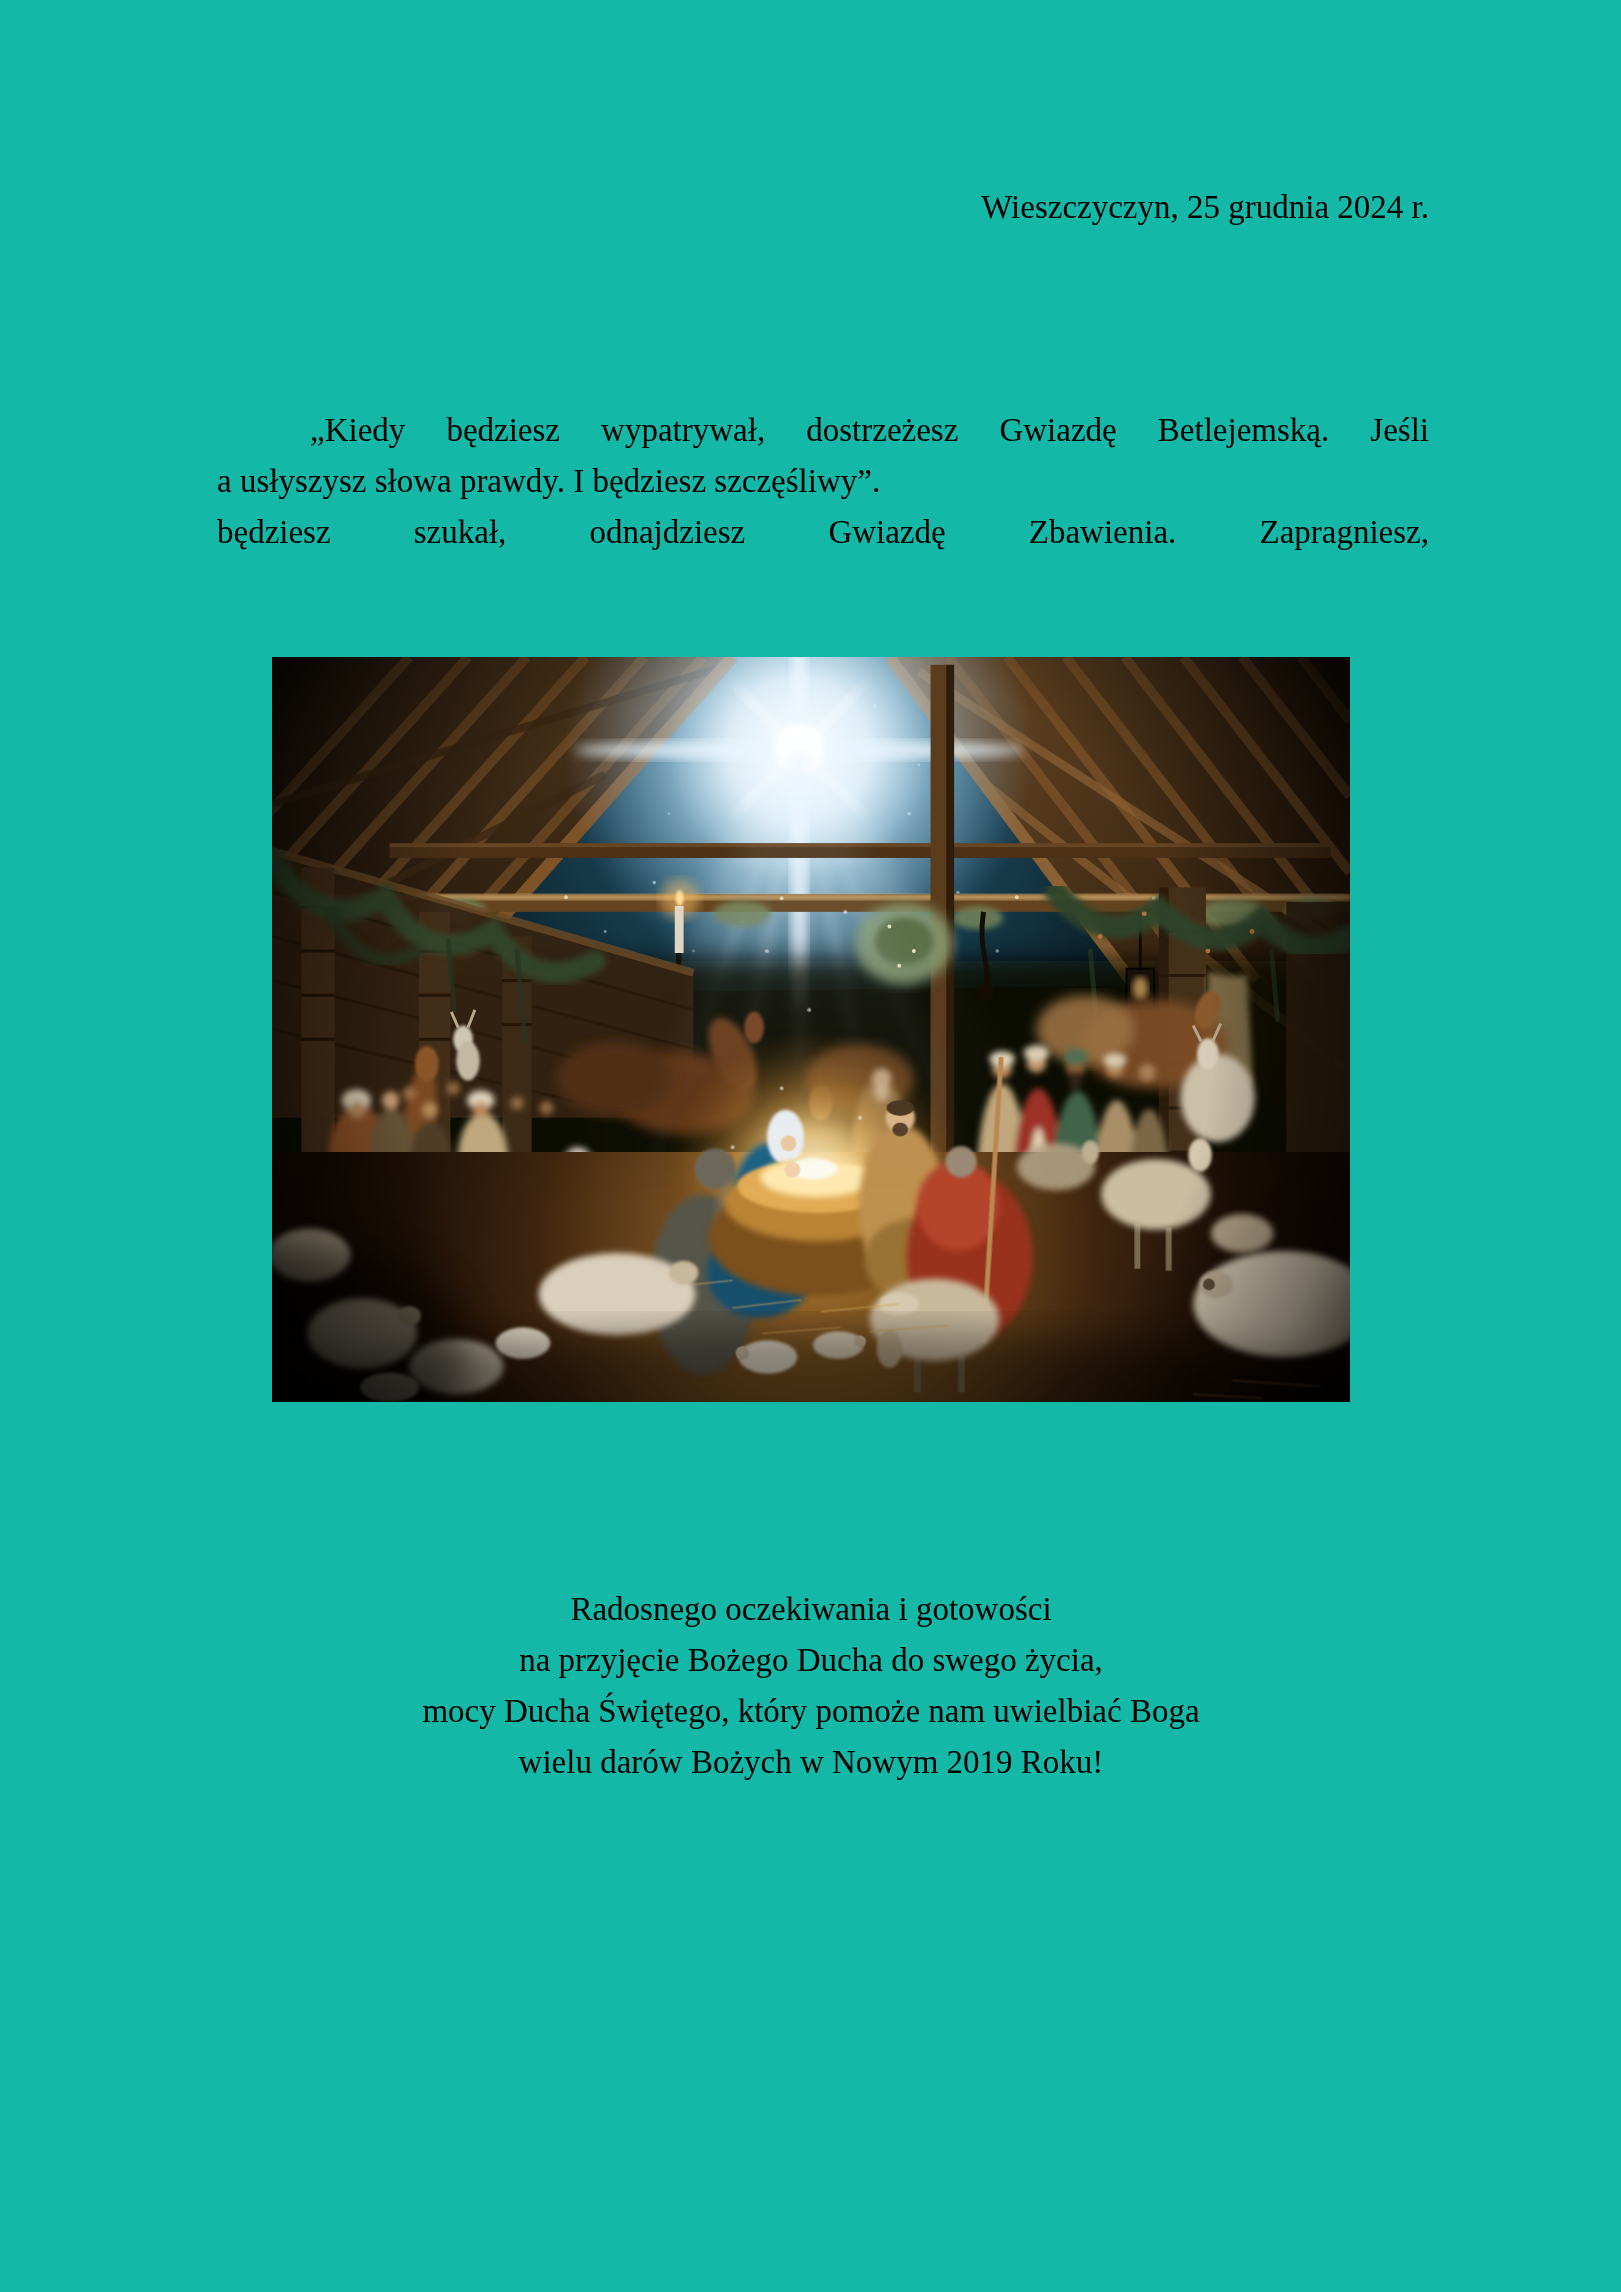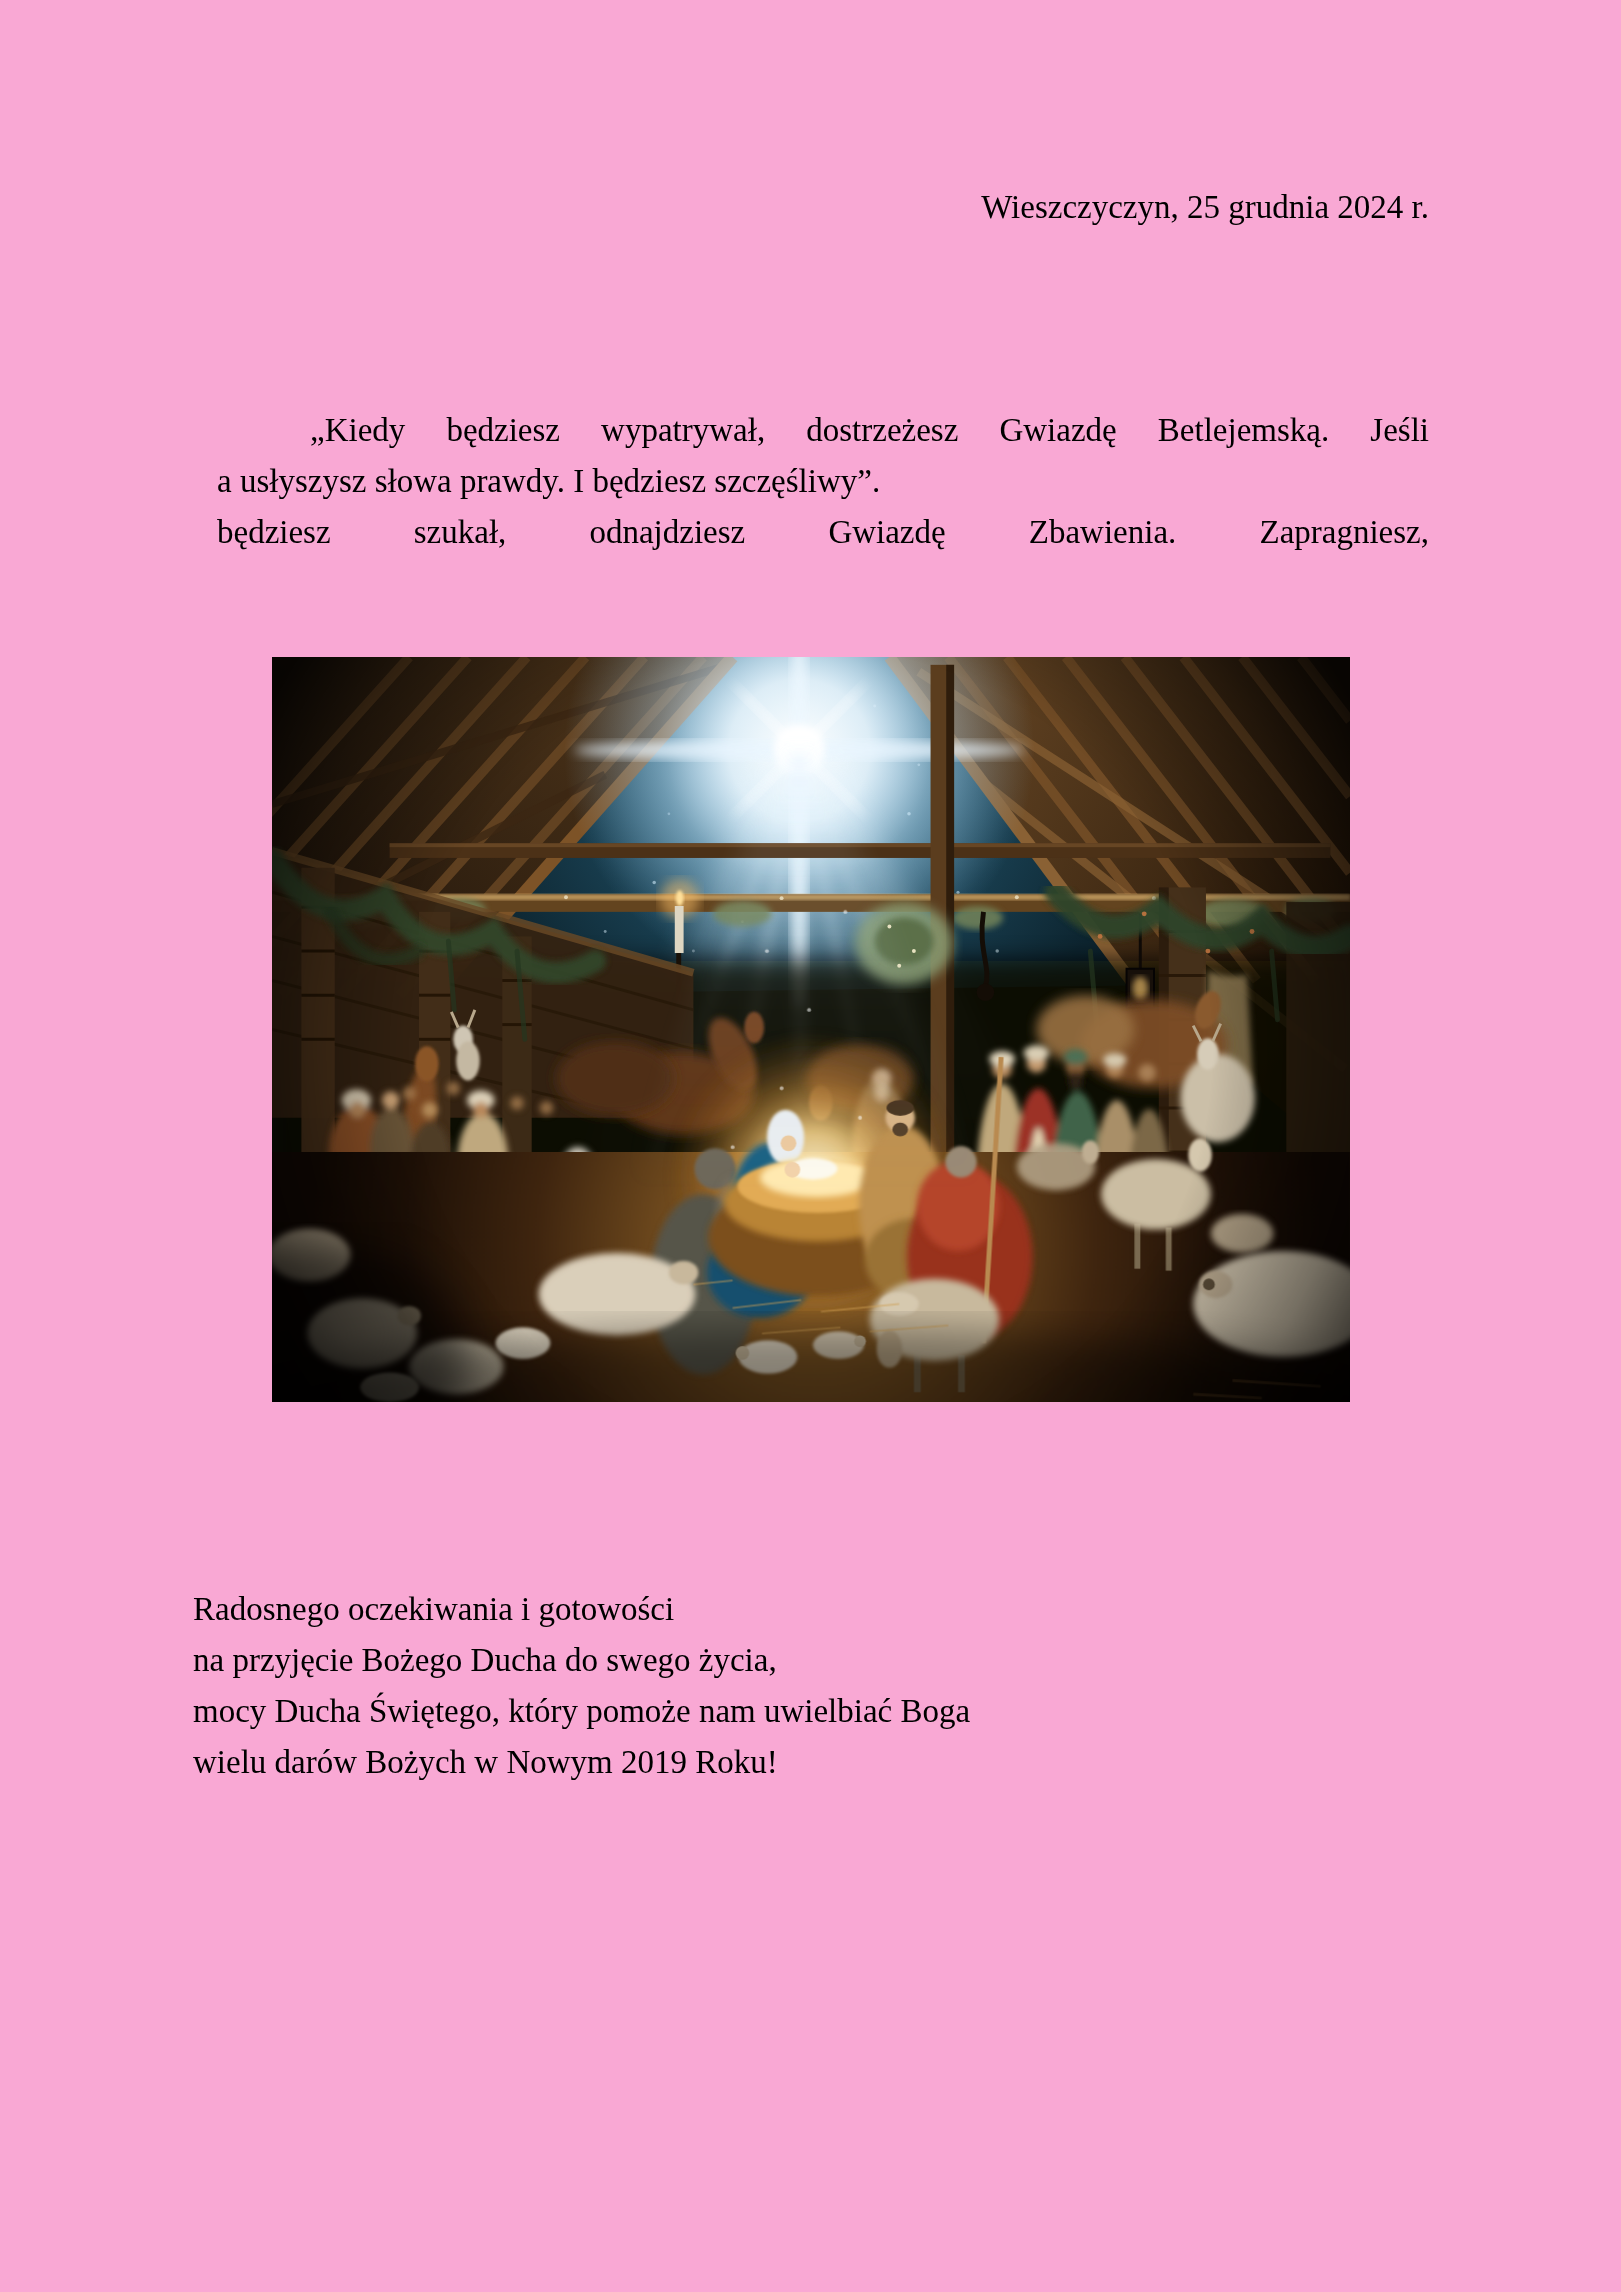--- a/index.html
+++ b/index.html
@@ -1,20 +1,20 @@
 <!DOCTYPE html>
 <html><head>
 <meta charset="utf-8">
 <style>
   html,body{margin:0;padding:0;background:#9a9a9a;}
   .page{
     position:relative;
     width:1621px;height:2293px;
     margin:0 auto;
-    background:#f9a8d4;
+    background:#14b8a6;
     font-family:"Liberation Serif","DejaVu Serif",serif;
     color:#000;
     overflow:hidden;
   }
   .dateline{
     position:absolute;top:182px;left:193px;right:192px;
     font-size:33px;line-height:51px;text-align:right;white-space:nowrap;
   }
   .quote{
     position:absolute;top:405px;left:193px;right:192px;
@@ -23,21 +23,21 @@
   .q-line{display:block;margin-left:24px;}
   .q-just{text-align:justify;text-align-last:justify;}
   .q-indent{text-indent:93px;}
   .illustration{
     position:absolute;left:272px;top:657px;width:1078px;height:745px;
     margin:0;padding:0;background:#0a0d0e;
   }
   .illustration svg{display:block;width:100%;height:100%;}
   .closing{
     position:absolute;top:1584px;left:193px;right:192px;
-    font-size:33px;line-height:51px;text-align:left;
+    font-size:33px;line-height:51px;text-align:center;
   }
   .c-line{display:block;white-space:nowrap;}
 </style>
 </head>
 <body>
 
 <div class="page">
 
   <div class="dateline">Wieszczyczyn, 25 grudnia 2024 r.</div>
 

